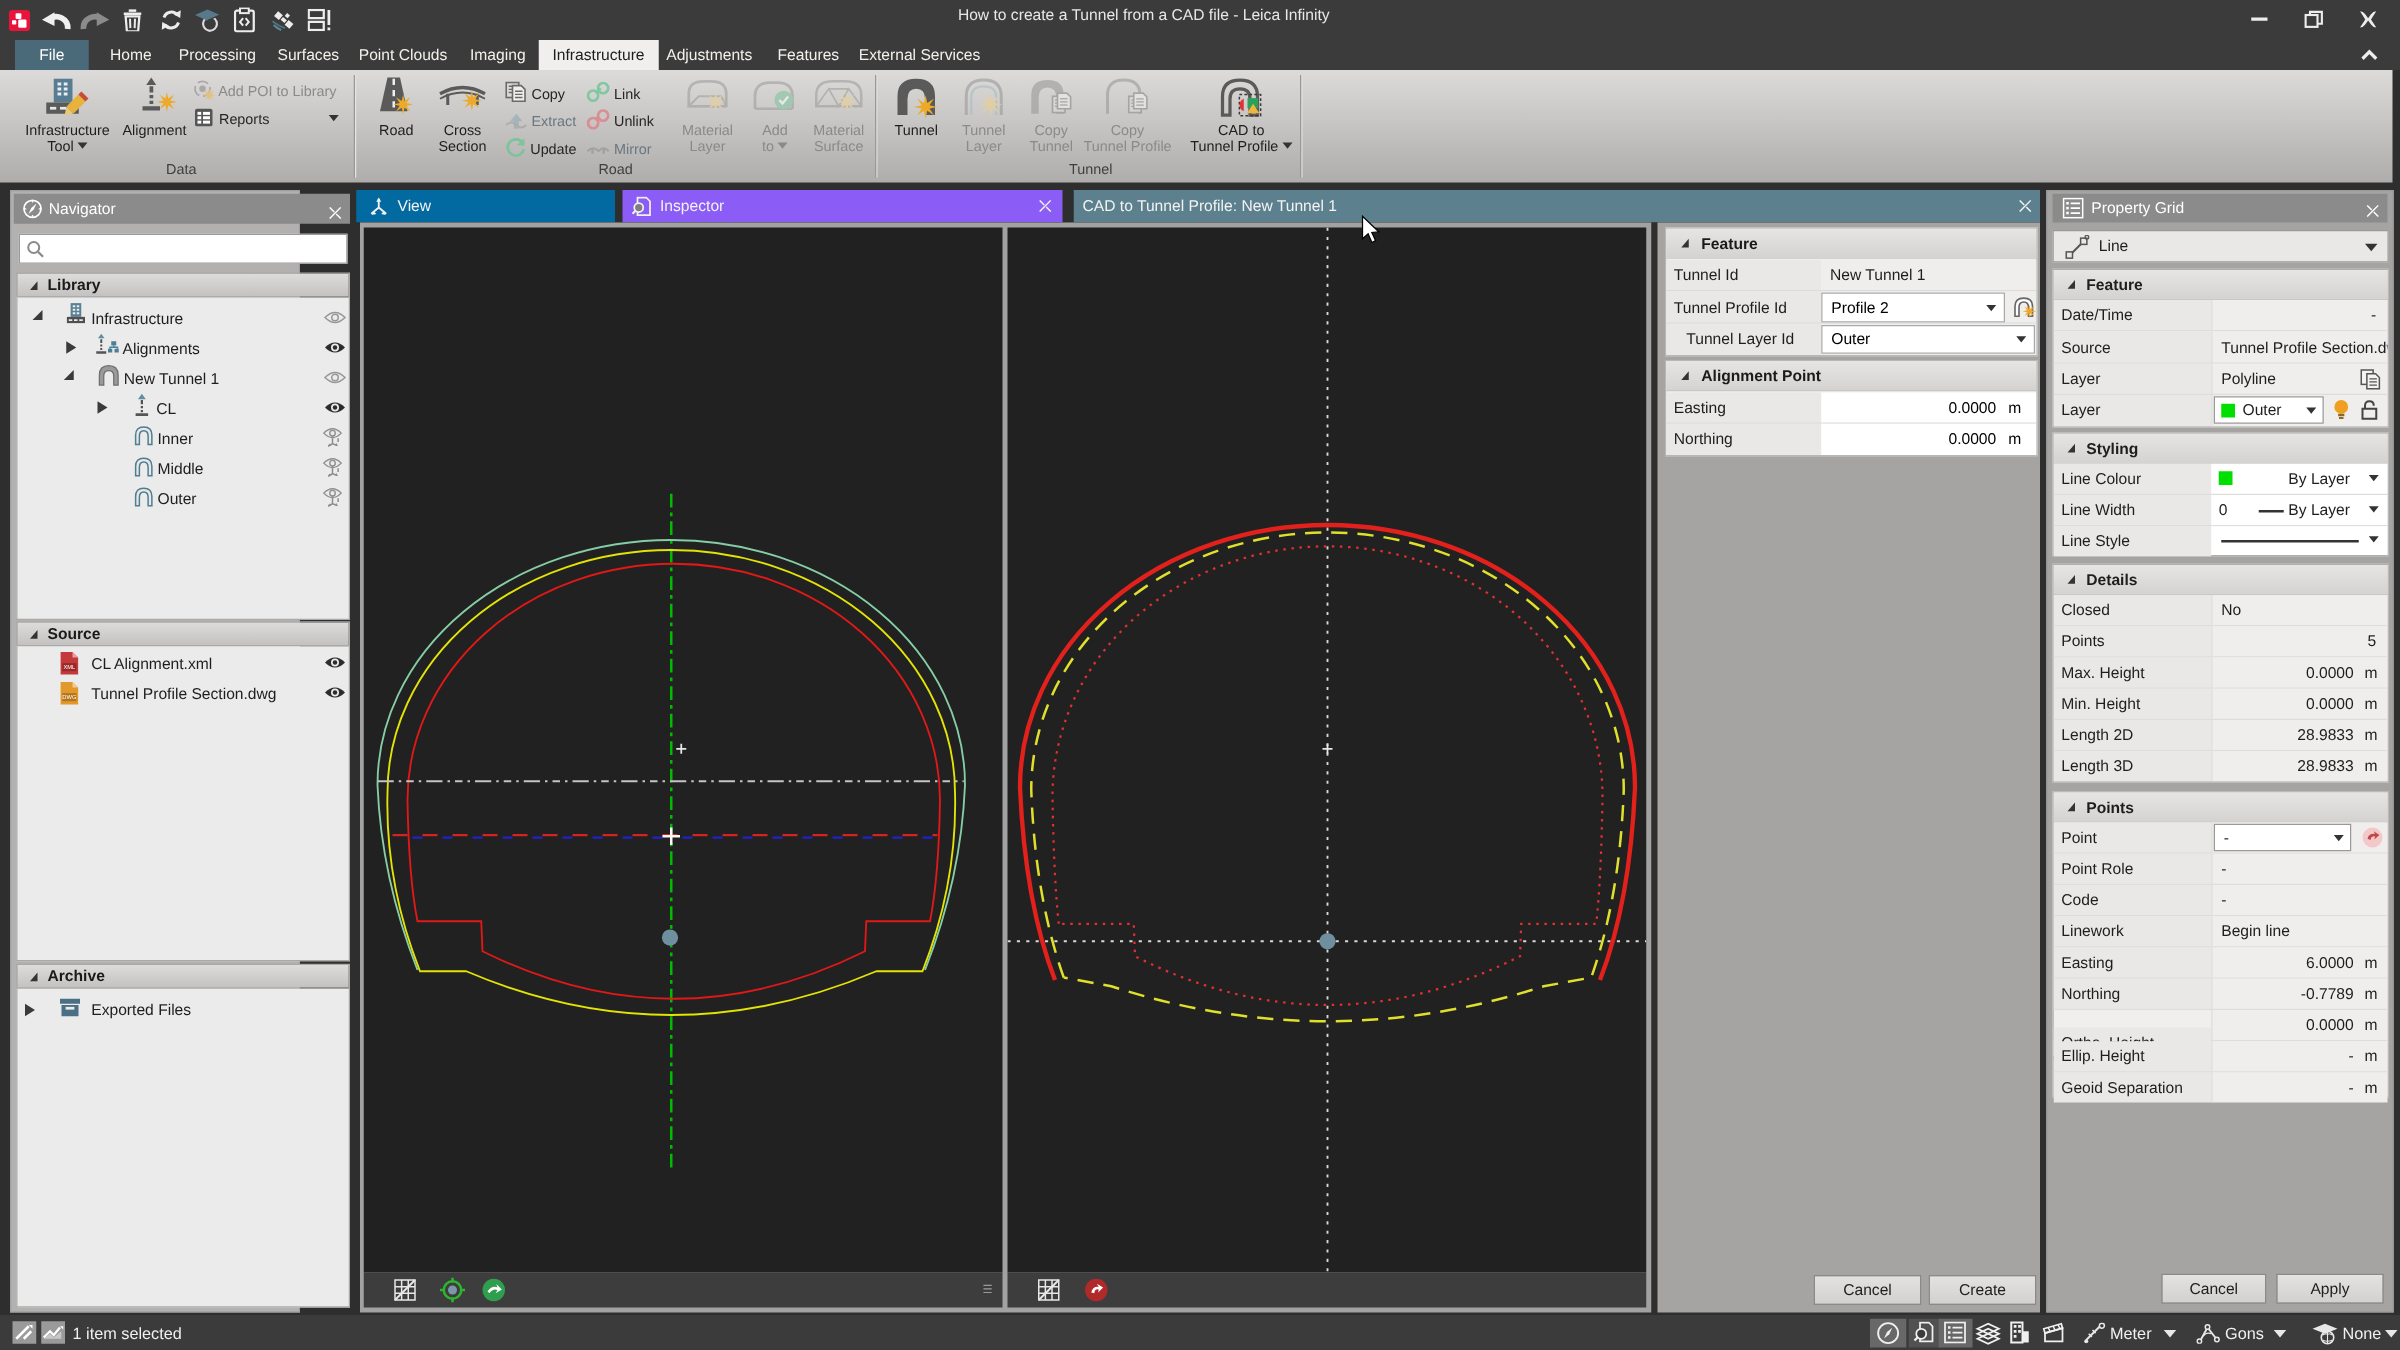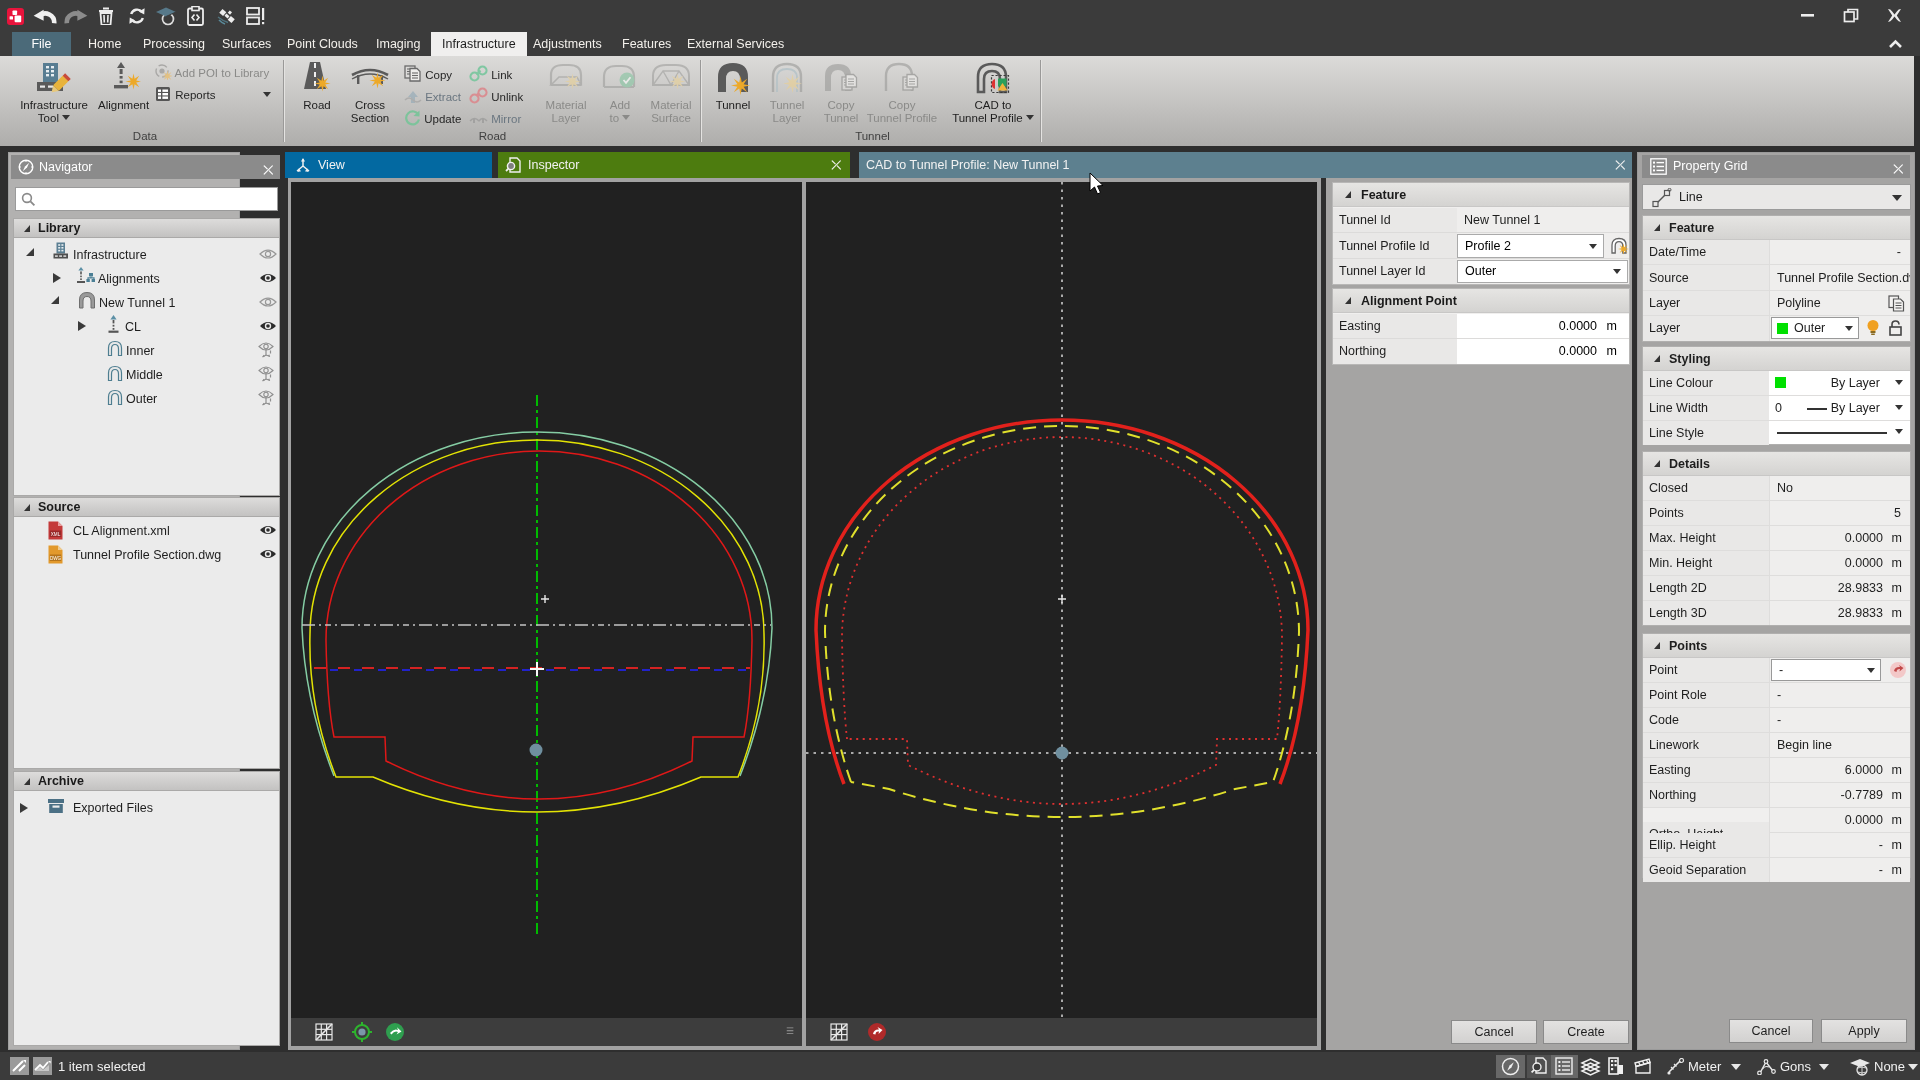--- a/index.html
+++ b/index.html
@@ -106,20 +106,21 @@
       </g>
       <path d="M3 14 Q6 17 9 18" fill="none" stroke="#5a8a9a" stroke-width="1.6"></path>
       <path d="M2 11 Q7 15 12 16.5" fill="none" stroke="#5a8a9a" stroke-width="1.4" opacity="0.7"></path>
     </svg>
     <svg class="abs" style="left:246px;top:7px" width="20" height="18" viewBox="0 0 20 18">
       <rect x="1" y="1" width="12" height="6.5" fill="none" stroke="#ededed" stroke-width="1.8"></rect>
       <rect x="1" y="10.5" width="12" height="6.5" fill="none" stroke="#ededed" stroke-width="1.8"></rect>
       <rect x="16" y="1" width="2.2" height="12" fill="#ededed"></rect>
       <rect x="16" y="15" width="2.2" height="2.2" fill="#ededed"></rect>
     </svg>
+    <div id="title-text" class="abs">How to create a Tunnel from a CAD file - Leica Infinity</div>
     <svg class="abs" style="left:1800px;top:13px" width="16" height="5" viewBox="0 0 16 5">
         <rect x="1" y="1" width="13" height="2.6" fill="#ededed"></rect>
       </svg>
     <svg class="abs" style="left:1843px;top:8px" width="16" height="15" viewBox="0 0 16 15">
       <rect x="1.5" y="4" width="9.5" height="9.5" fill="none" stroke="#ededed" stroke-width="1.7"></rect>
       <path d="M5 4 L5 1.5 L14.5 1.5 L14.5 11 L11 11" fill="none" stroke="#ededed" stroke-width="1.7"></path>
     </svg>
     <svg class="abs" style="left:1886px;top:8px" width="17" height="15" viewBox="0 0 17 15">
       <path d="M2 1 Q4.5 1 6.2 3.4 L8.5 6.6 L10.8 3.4 Q12.5 1 15 1 L10.8 7.5 L15 14 Q12.5 14 10.8 11.6 L8.5 8.4 L6.2 11.6 Q4.5 14 2 14 L6.2 7.5 Z" fill="#ededed"></path>
     </svg>
@@ -552,21 +553,21 @@
   <div id="tabstrip" class="abs">
     <div class="vtab" style="left:0;width:207px;background:#0369a1">
       <svg style="position:absolute;left:10px;top:6px" width="16" height="15" viewBox="0 0 16 15">
         <g stroke="#f0f0f0" stroke-width="1.5" fill="none">
             <path d="M8 1 L8 8 L2 13 M8 8 L14 13"></path>
           </g>
         <path d="M8 0 l2 3.4 -4 0 Z M2.5 14 l1.2 -3.4 2.4 2.6 Z M13.5 14 l-3.6 -0.8 2.4 -2.6 Z" fill="#f0f0f0"></path>
       </svg>
       <span style="margin-left:33px">View</span>
     </div>
-    <div class="vtab" style="left:213px;width:352px;background:#4d7c0f">
+    <div class="vtab" style="left:213px;width:352px;background:#8b5cf6">
       <svg style="position:absolute;left:7px;top:5px" width="16" height="16" viewBox="0 0 16 16">
         <path d="M5 1 H12 L15 4 V15 H5 Z" fill="none" stroke="#f0f0f0" stroke-width="1.4"></path>
         <circle cx="6" cy="9" r="3.6" fill="#7e7e7e" stroke="#f0f0f0" stroke-width="1.4"></circle>
         <line x1="3.4" y1="11.6" x2="1" y2="14" stroke="#f0f0f0" stroke-width="1.8"></line>
       </svg>
       <span style="margin-left:30px">Inspector</span>
       <span style="position:absolute;right:9px;top:0;font-size:12px;font-weight:bold">⤫</span>
     </div>
     <div class="vtab" style="left:574px;width:773px;background:#5d808f">
       <span style="margin-left:7px">CAD to Tunnel Profile: New Tunnel 1</span>
@@ -657,21 +658,21 @@
     <div class="abs" style="left:131px;top:55px;width:172px;height:26px;background:#efeeed;border-bottom:1px solid #dcdbda">
       <div class="abs" style="left:0px;top:1px;width:147px;height:24px;background:#fff;border:1px solid #aaa">
         <span style="margin-left:7px;line-height:22px">Profile 2</span>
         <span style="position:absolute;right:6px;top:9px;width:0;height:0;border-left:4.5px solid transparent;border-right:4.5px solid transparent;border-top:5.5px solid #333"></span>
       </div>
       <svg style="position:absolute;left:152px;top:3px" width="20" height="20" viewBox="0 0 20 20">
         <path d="M3 17 L3 9 Q3 2.5 10 2.5 Q17 2.5 17 9 L17 17 L13.8 17 L13.8 10 Q13.8 5.6 10 5.6 Q6.2 5.6 6.2 10 L6.2 17 Z" fill="#fff" stroke="#666" stroke-width="1.3"></path>
         <path d="M 12.5 6.5 L 11.7 10.2 L 8.6 8.1 L 10.7 11.2 L 7.0 12.0 L 10.7 12.8 L 8.6 15.9 L 11.7 13.8 L 12.5 17.5 L 13.3 13.8 L 16.4 15.9 L 14.3 12.8 L 18.0 12.0 L 14.3 11.2 L 16.4 8.1 L 13.3 10.2 Z" fill="#eda928" transform="translate(2,1)"></path>
       </svg>
     </div>
-    <div class="abs row-label" style="left:7px;top:81px;width:124px;height:25px;line-height:25px"><span style="margin-left:6px">Tunnel Layer Id</span></div>
+    <div class="abs row-label" style="left:7px;top:81px;width:124px;height:25px;line-height:25px"><span style="margin-left:16px">Tunnel Layer Id</span></div>
     <div class="abs" style="left:131px;top:81px;width:172px;height:25px;background:#efeeed">
       <div class="abs" style="left:0px;top:1px;width:171px;height:23px;background:#fff;border:1px solid #aaa">
         <span style="margin-left:7px;line-height:21px">Outer</span>
         <span style="position:absolute;right:6px;top:8px;width:0;height:0;border-left:4.5px solid transparent;border-right:4.5px solid transparent;border-top:5.5px solid #333"></span>
       </div>
     </div>
 
     <div class="abs" style="left:6px;top:110px;width:298px;height:77px;background:#f0efee;border:1px solid #b8b7b6"></div>
     <div class="abs" style="left:7px;top:111px;width:296px;height:24px;background:linear-gradient(#e6e5e3,#d4d3d1);border-bottom:1px solid #c8c7c6;font-weight:bold;color:#1a1a1a;line-height:24px">
       <span class="tri-open" style="margin:0 10px 0 12px;border-left-width:6px;border-top-width:6px;vertical-align:1px"></span>Alignment Point

